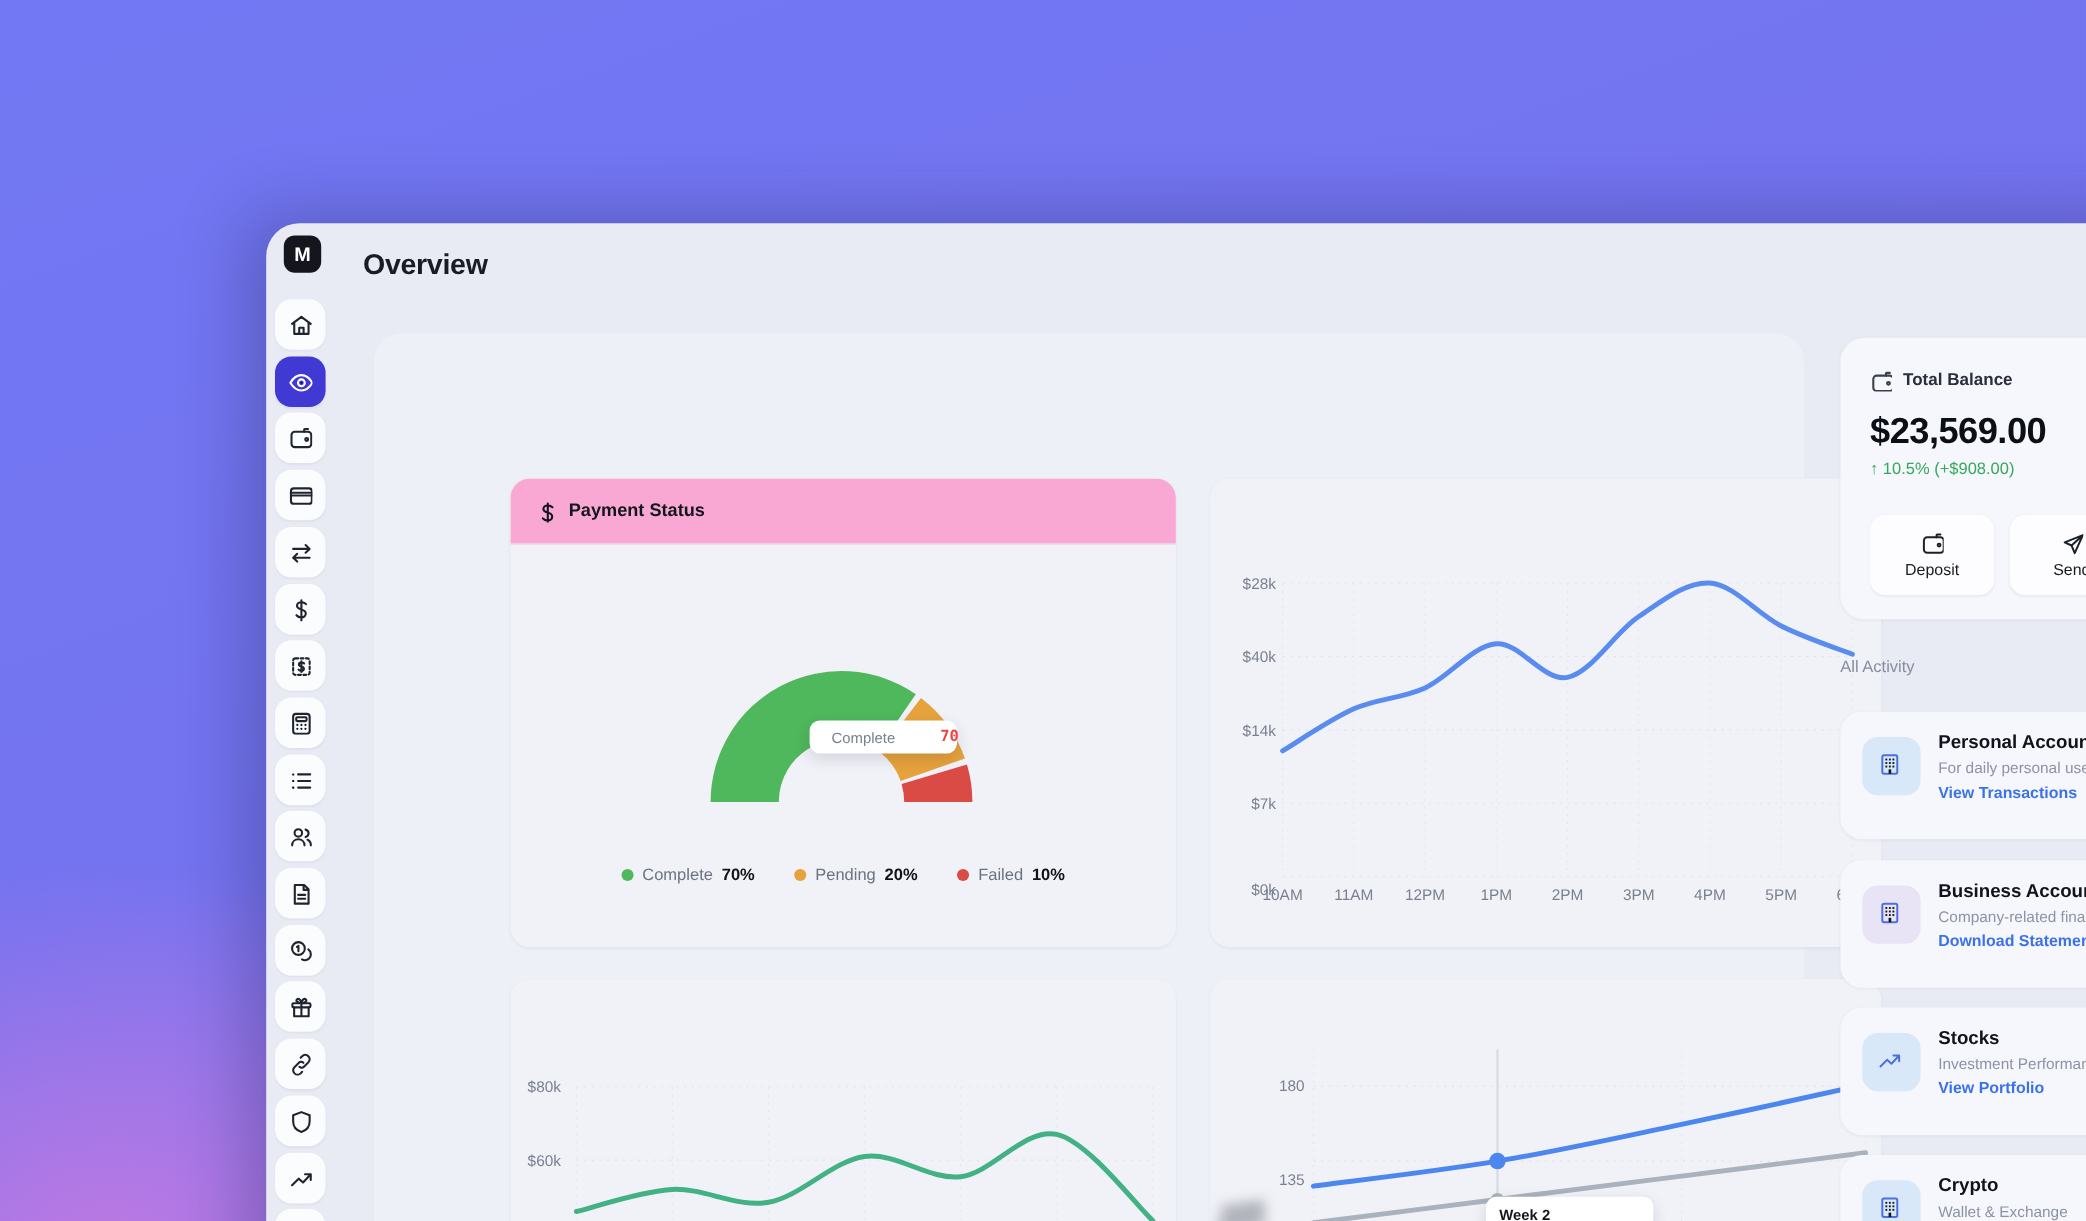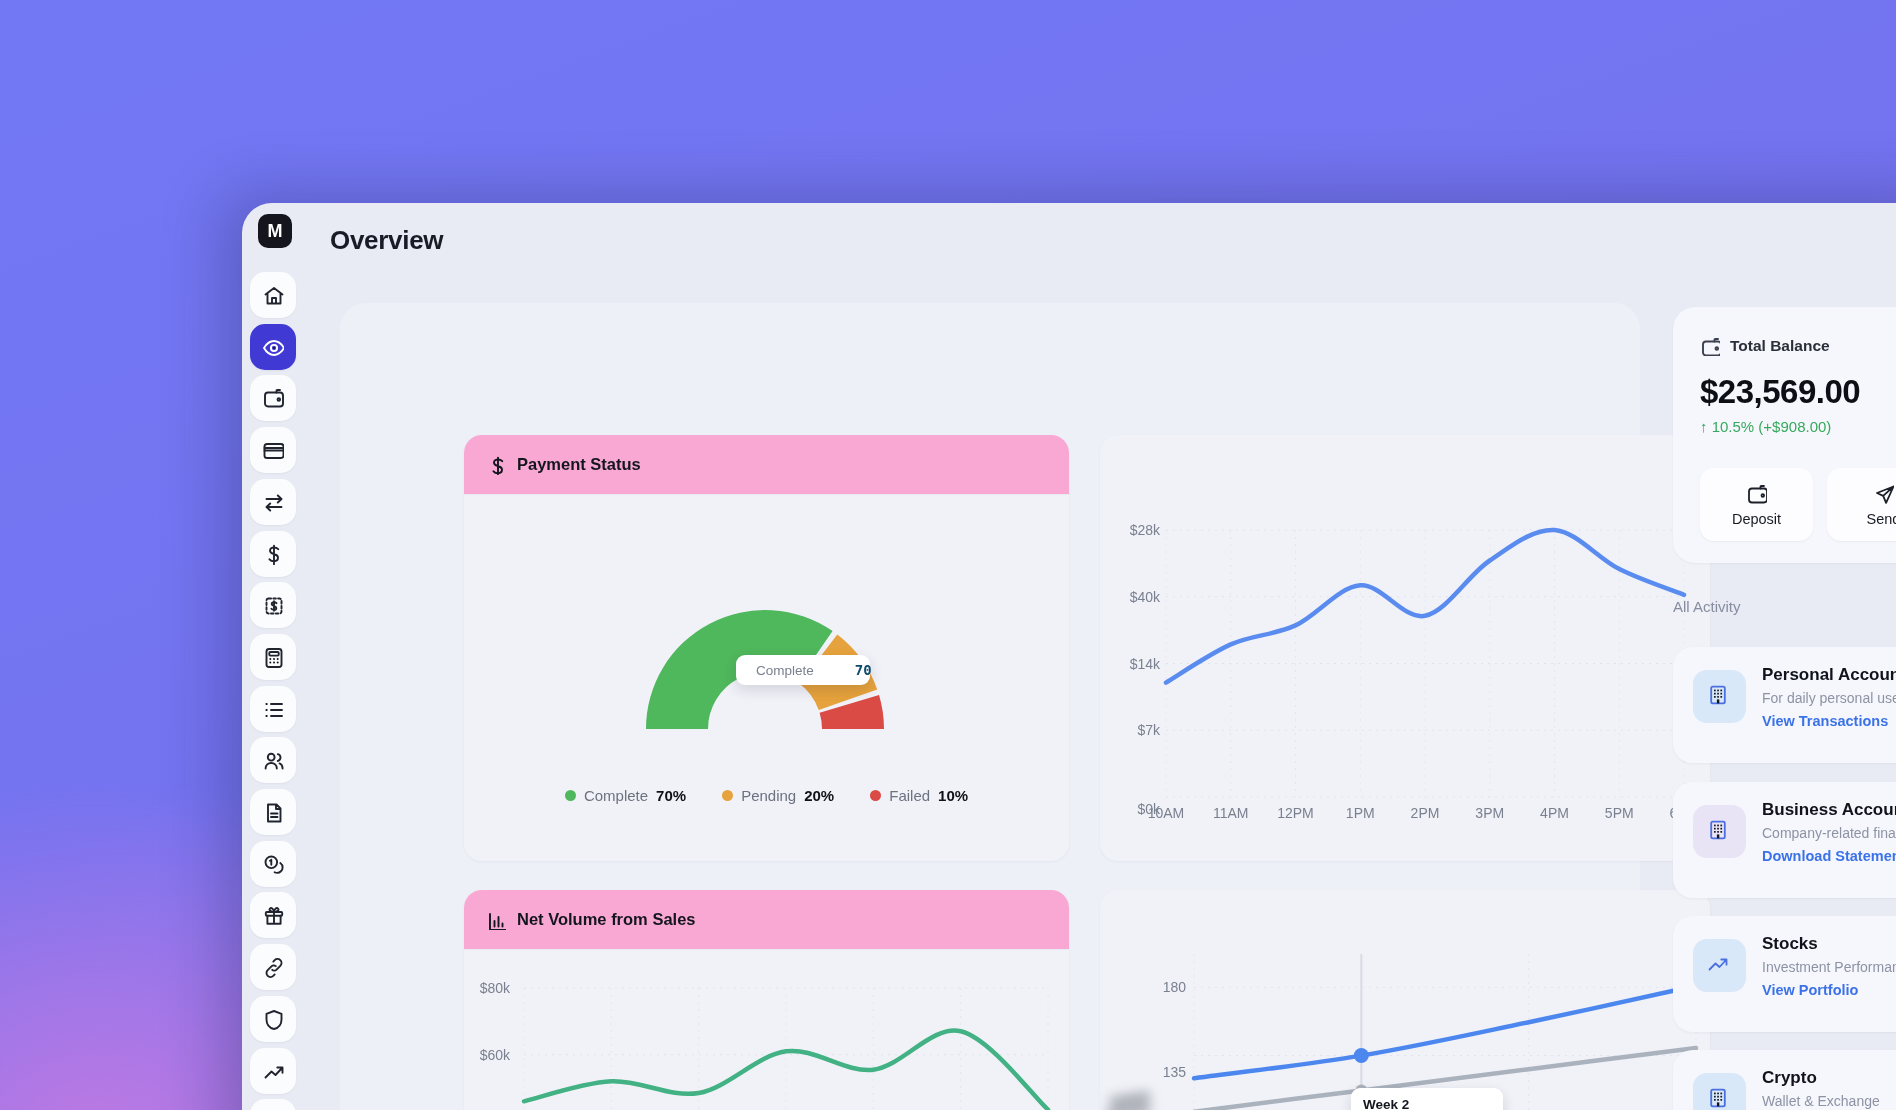--- a/index.html
+++ b/index.html
@@ -80,21 +80,21 @@
   .legend .pct { font-weight:700; color:#101218; }
 
   
   .tip {
     position:absolute; background:#ffffff; border-radius:9px;
     box-shadow:0 5px 14px rgba(20,26,50,.14); z-index:5;
   }
   .tip-ps { left:272px; top:220px; width:134px; height:30px; display:flex; align-items:center; gap:8px; padding:0 12px; }
   .tip-ps .sq { width:12px; height:12px; border-radius:3px; }
   .tip-ps .lbl { font-size:13.5px; color:#7a8090; flex:1; }
-  .tip-ps .val { font-family:"DejaVu Sans Mono", monospace; font-size:14px; font-weight:700; color:#0c4a6e;margin-left:33px; }
+  .tip-ps .val { font-family:"DejaVu Sans Mono", monospace; font-size:14px; font-weight:700; color:#ef4444;margin-left:33px; }
   .tip-nc { left:251px; top:198px; width:152px; padding:9px 12px 10px; }
   .tip-nc .t { font-size:13.5px; font-weight:700; color:#15171f; margin-bottom:7px; }
   .smudge { position:absolute; left:4px; top:196px; width:52px; height:40px; filter:blur(6px); opacity:.55; z-index:4; }
   .smudge i { position:absolute; background:#6d727c; display:block; }
 
   
   .balance-card {
     position:absolute; left:1673px; top:307px; width:303px; height:256px;
     background:#f6f7fc; border-radius:22px; padding:29px 27px;
     box-shadow:0 1px 3px rgba(25,30,60,.05);
@@ -392,26 +392,20 @@
           <span style="left: 37.5%;">1PM</span>
           <span style="left: 50%;">2PM</span>
           <span style="left: 62.5%;">3PM</span>
           <span style="left: 75%;">4PM</span>
           <span style="left: 87.5%;">5PM</span>
           <span style="left: 100%;">6PM</span>
         </div>
     </div>
 
     <div class="card c-nv">
-      <div class="card-head">
-        <svg>
-            <use href="#i-barchart"></use>
-          </svg>
-        <span>Net Volume from Sales</span>
-      </div>
       <div class="yticks nv-ticks">
           <span style="top: 0px;">$80k</span>
           <span style="top: 66.6667px;">$60k</span>
         </div>
       <div class="plot nv-plot">
           <svg width="524" height="200">
             <line x1="0" x2="524" y1="0" y2="0" stroke="#d9dce7" stroke-dasharray="2 5" opacity="0.65"></line>
             <line x1="0" x2="524" y1="66.66666666666666" y2="66.66666666666666" stroke="#d9dce7" stroke-dasharray="2 5" opacity="0.65"></line>
             <line x1="0" x2="524" y1="133.33333333333331" y2="133.33333333333331" stroke="#d9dce7" stroke-dasharray="2 5" opacity="0.65"></line>
             <line x1="0" x2="524" y1="200" y2="200" stroke="#d9dce7" stroke-dasharray="2 5" opacity="0.65"></line>

